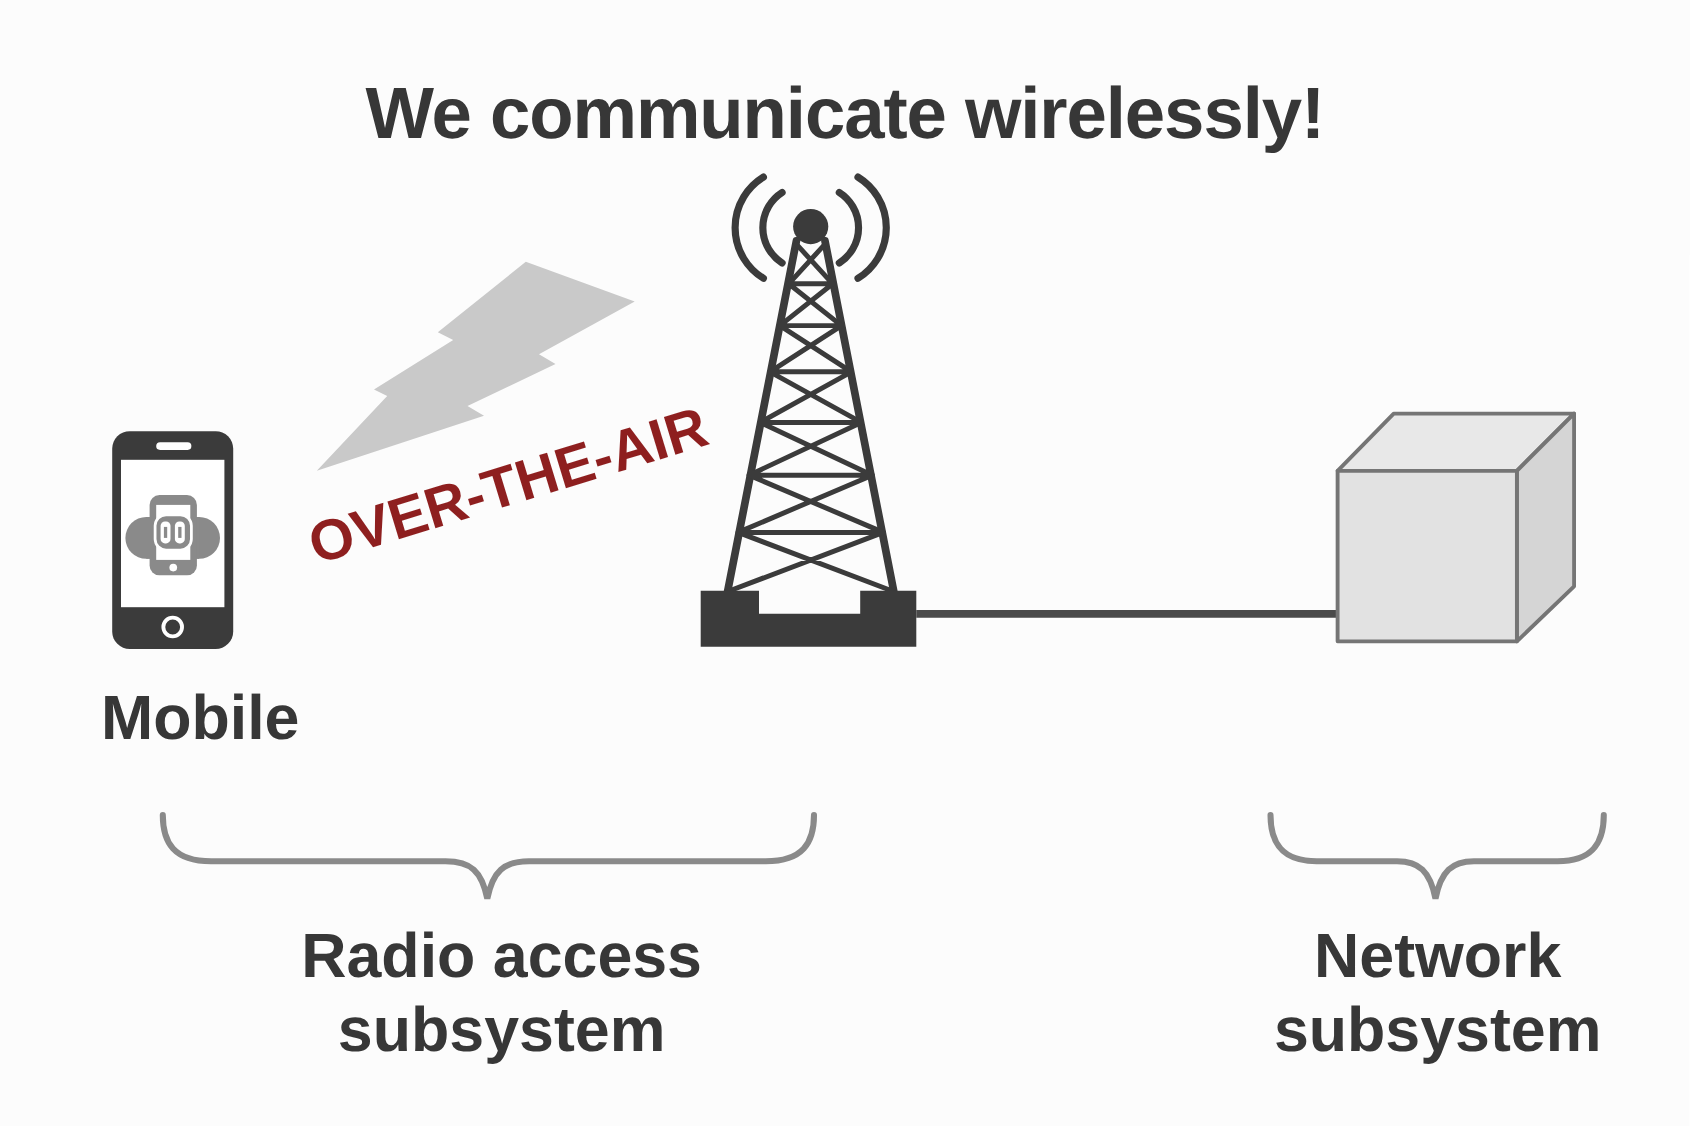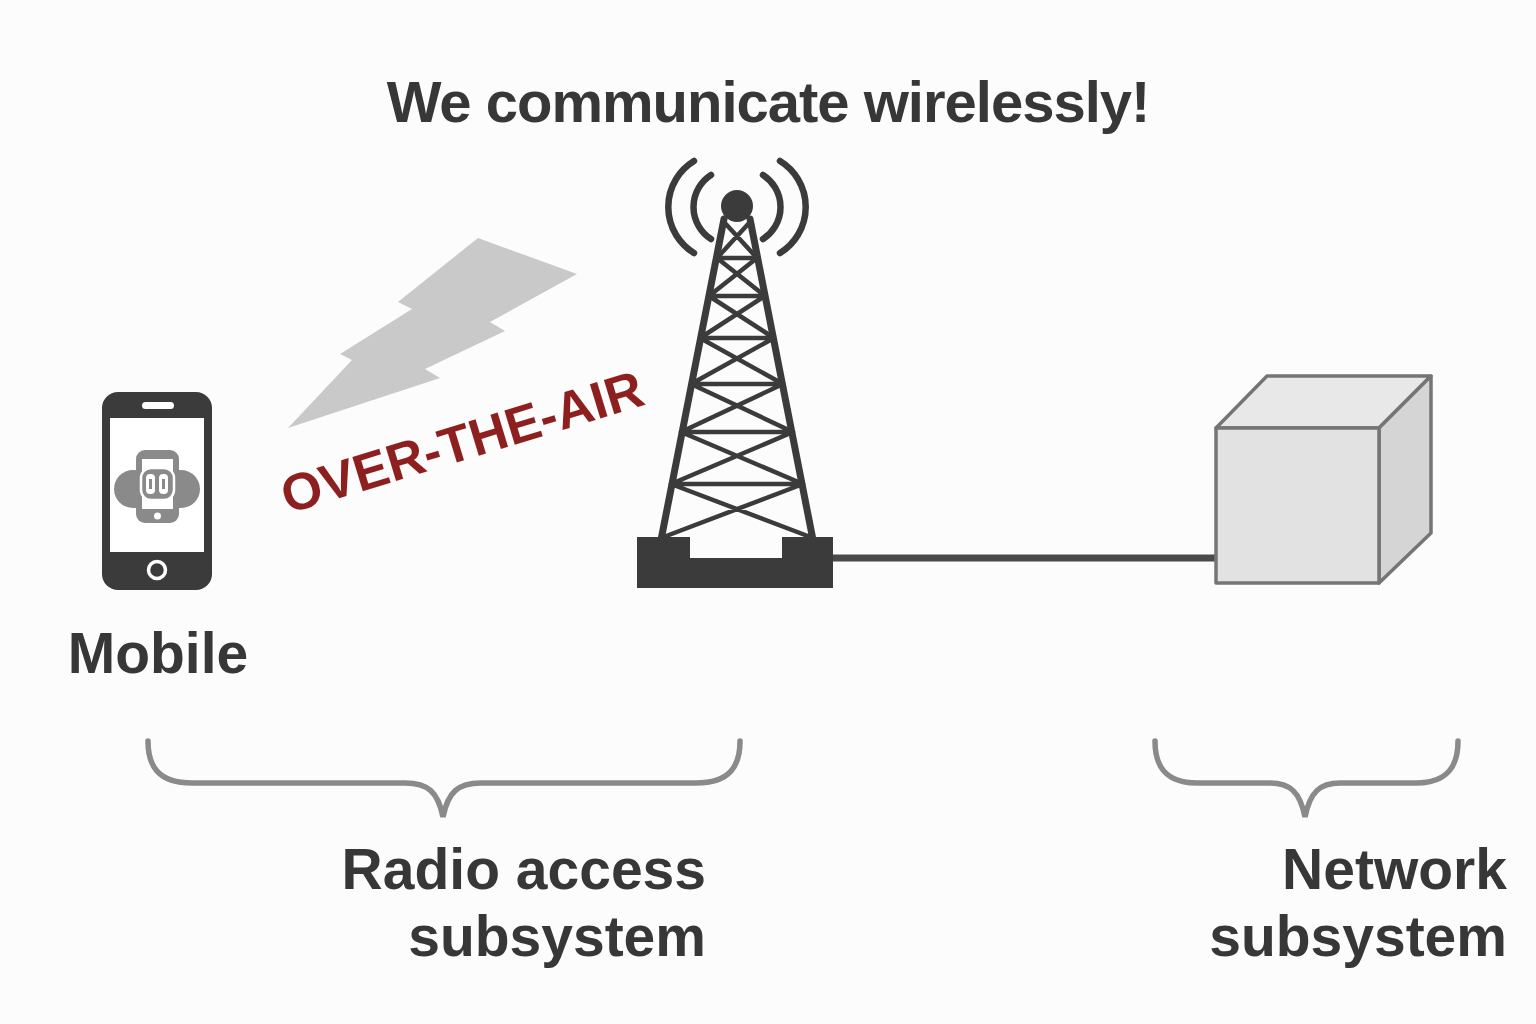--- a/index.html
+++ b/index.html
@@ -6,40 +6,40 @@
   .canvas{
     position:relative;width:1536px;height:1024px;overflow:hidden;
     background:#fcfcfc;
     font-family:"Liberation Sans", sans-serif;
     color:#3a3a3a;
   }
   .gfx{position:absolute;left:0;top:0;width:1536px;height:1024px;}
   .title{
     position:absolute;left:0;top:64px;width:1536px;height:76px;
     line-height:76px;text-align:center;
-    font-size:58px;font-weight:bold;letter-spacing:-1px;color:#373737;
+    font-size:66px;font-weight:bold;letter-spacing:-1px;color:#373737;
   }
   .ota{
     position:absolute;left:242px;top:412px;width:440px;height:60px;
     line-height:60px;text-align:center;
     font-size:52px;font-weight:bold;color:#8e1f1f;letter-spacing:0px;
     transform:rotate(-17deg);transform-origin:50% 50%;
     white-space:nowrap;
   }
   .node-label{
     position:absolute;top:620px;
     font-size:57px;font-weight:bold;line-height:66px;text-align:center;
     color:#373737;white-space:pre-line;
   }
-  .node-label.mobile{left:28px;width:260px;}
+  .node-label.mobile{left:52px;width:260px;}
   .node-label.base{left:545px;width:400px;}
   .node-label.core{left:1142px;width:340px;}
   .group-label{
     position:absolute;top:836px;
-    font-size:57px;font-weight:bold;line-height:67px;text-align:right;
+    font-size:57px;font-weight:bold;line-height:67px;text-align:center;
     color:#373737;white-space:pre-line;
   }
   .group-label.radio{left:206px;width:500px;}
   .group-label.network{left:1107px;width:400px;}
 </style>
 </head>
 <body>
 
 <div class="canvas">
 

